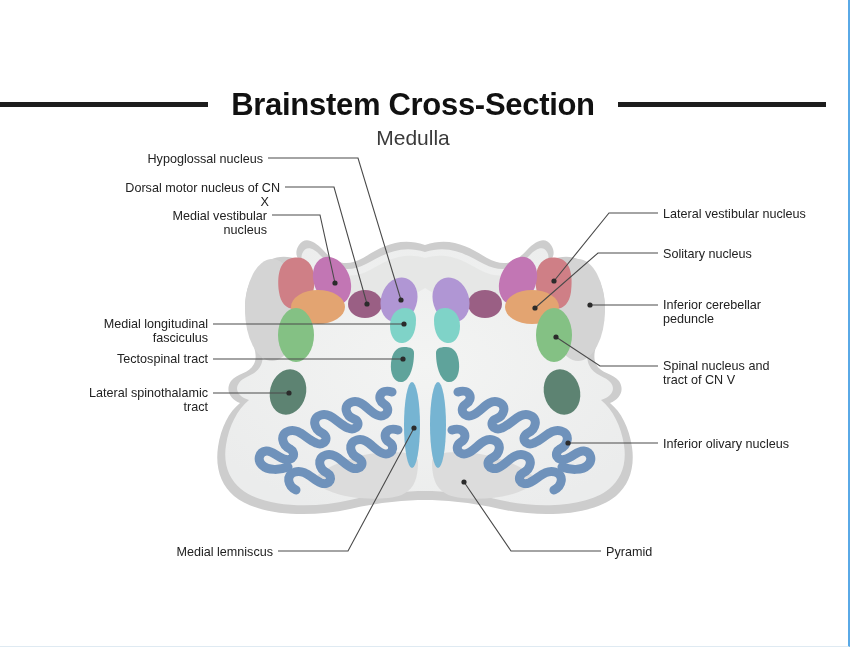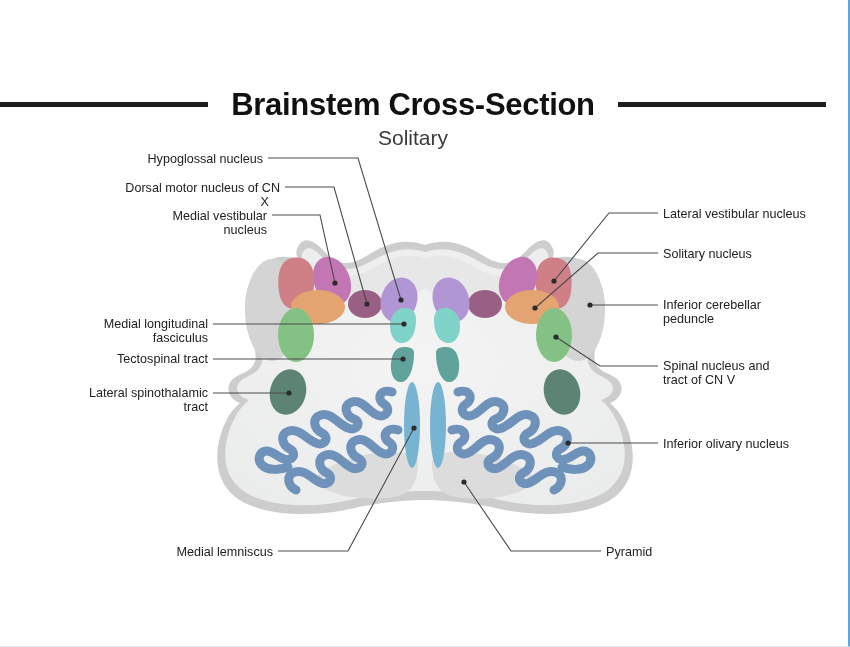--- a/index.html
+++ b/index.html
@@ -93,21 +93,21 @@
 <body>
 
 <div id="page">
 
   <div id="title-row">
     <div class="title-rule"></div>
     <div id="title-text">Brainstem Cross-Section</div>
     <div class="title-rule"></div>
   </div>
 
-  <div id="subtitle-text">Solitary</div>
+  <div id="subtitle-text">Medulla</div>
 
   <svg id="diagram" viewBox="0 0 850 647">
 
     <defs>
       <radialGradient id="bodyGrad" cx="50%" cy="45%" r="62%">
         <stop offset="0%" stop-color="#f3f4f3"></stop>
         <stop offset="100%" stop-color="#ebecec"></stop>
       </radialGradient>
     </defs>
 

